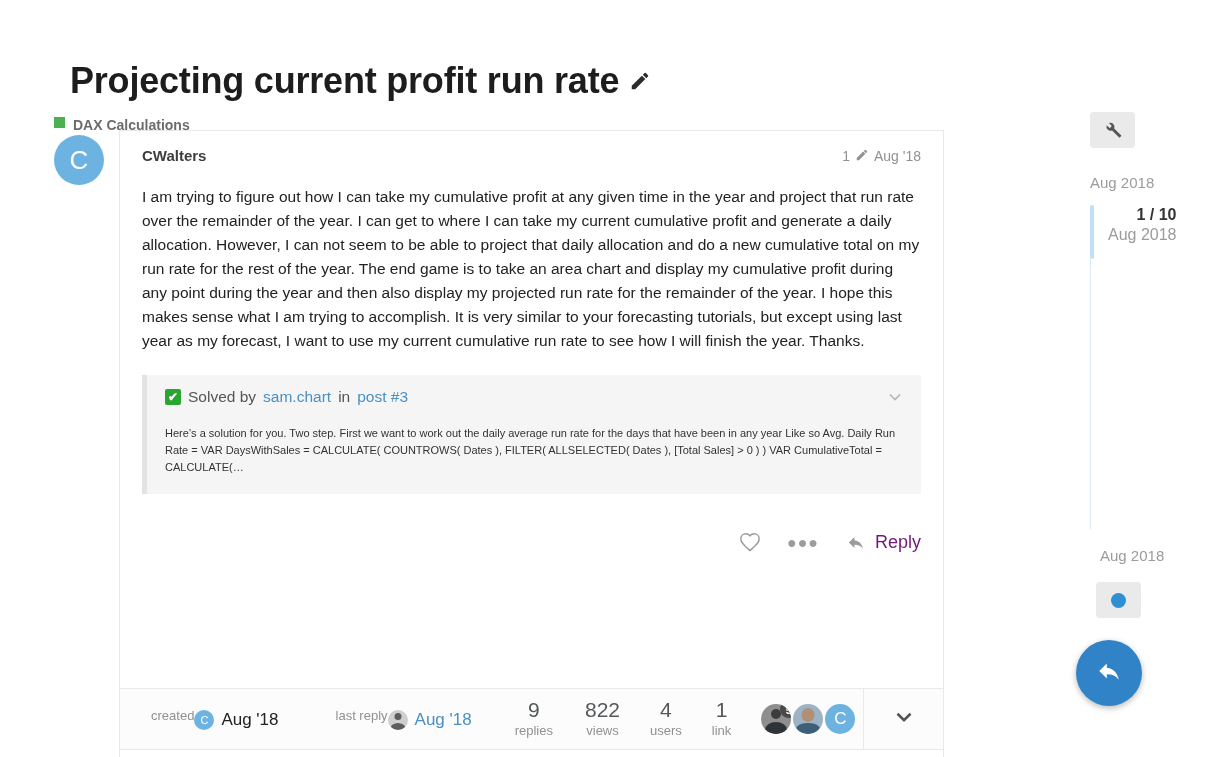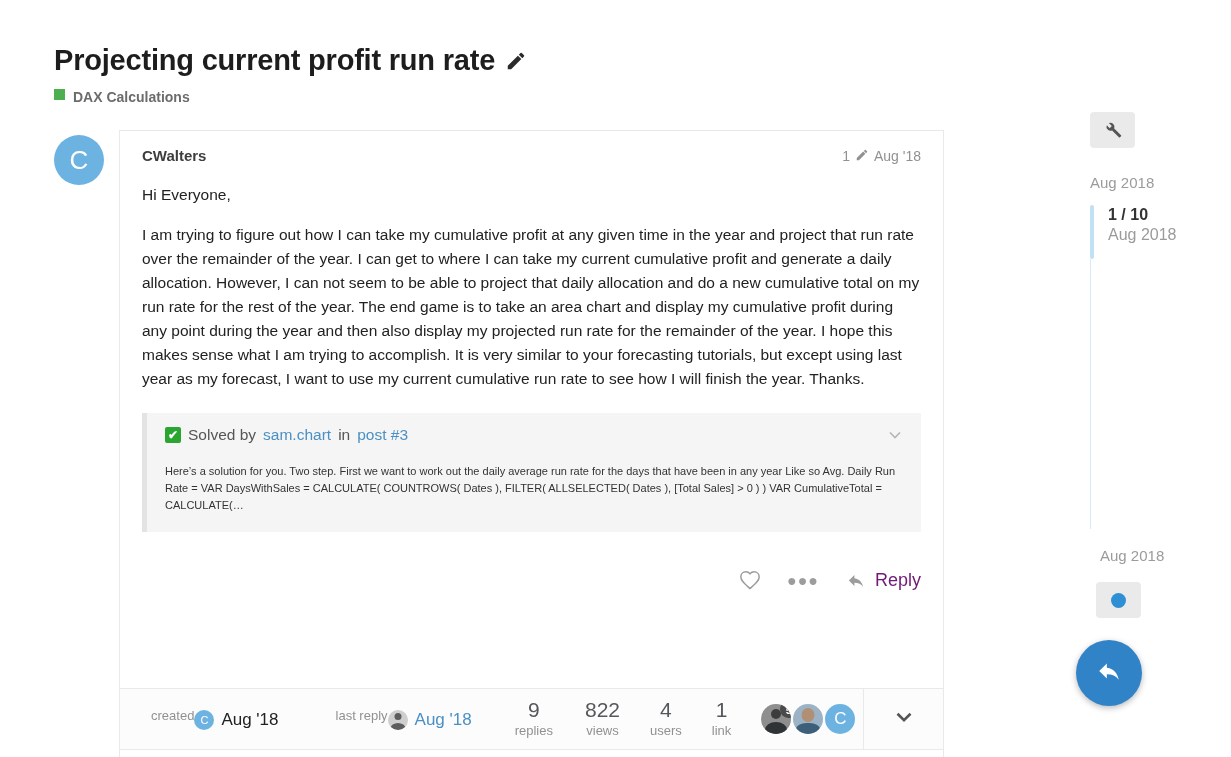--- a/index.html
+++ b/index.html
@@ -9,24 +9,24 @@
     background: #ffffff;
     font-family: "Liberation Sans", sans-serif;
     color: #222222;
     overflow: hidden;
   }
   .page { position: relative; width: 1231px; height: 757px; }
 
   
   .title-wrap { position: absolute; left: 54px; top: 44px; width: 900px; }
   .topic-title {
-    font-size: 29px; font-weight: bold; color: #1d1d1d;
+    font-size: 36px; font-weight: bold; color: #1d1d1d;
     letter-spacing: -0.2px; line-height: 1.15;
     display: flex; align-items: center; gap: 10px;
-    margin: 0;
+    margin: 16px;
   }
   .edit-pencil { display: inline-flex; align-items: center; color: #2b2b2b; }
   .category-row {
     margin-top: 12px; display: flex; gap: 8px;
     font-size: 14px; font-weight: bold; color: #6c6c6c;
   }
   .cat-square { width: 11px; height: 11px; background: #4caf50; display: inline-block; }
 
   
   .post-row { position: absolute; left: 54px; top: 130px; width: 890px; display: flex; }
@@ -169,21 +169,21 @@
   }
   .tl-top-date { margin-top: 26px; font-size: 15px; color: #9b9b9b; }
   .tl-scrubber { margin-top: 14px; display: flex; }
   .tl-bar { width: 4px; background: #bfe0f5; height: 54px; border-radius: 2px; }
   .tl-bar-tail {
     position: absolute; left: 0px; top: 54px; width: 1px; height: 270px;
     background: #d8eaf7;
   }
   .tl-scrub-inner { position: relative; }
   .tl-labels { margin-left: 14px; }
-  .tl-pos { font-size: 16px; font-weight: bold; color: #333333; line-height: 1.25; }
+  .tl-pos { font-size: 16px; font-weight: bold; color: #333333; line-height: 1.25; text-align: right; }
   .tl-pos-date { font-size: 16px; color: #9b9b9b; line-height: 1.25; }
   .tl-bottom-date { position: absolute; left: 10px; top: 435px; font-size: 15px; color: #9b9b9b; }
   .tl-dot-btn {
     position: absolute; left: 6px; top: 470px;
     width: 45px; height: 36px; background: #eaeaea; border-radius: 4px;
     display: flex; align-items: center; justify-content: center;
   }
   .tl-dot { width: 15px; height: 15px; border-radius: 50%; background: #2f8fd4; }
 
   .fab {
@@ -227,21 +227,20 @@
           <span>
             <svg width="14" height="14" viewBox="0 0 24 24" fill="currentColor">
               <path d="M3 17.25V21h3.75L17.81 9.94l-3.75-3.75L3 17.25zM20.71 7.04a1 1 0 000-1.41l-2.34-2.34a1 1 0 00-1.41 0l-1.83 1.83 3.75 3.75 1.83-1.83z"></path>
             </svg>
           </span>
           <span>Aug '18</span>
         </span>
       </div>
 
       <div class="post-body">
-        <p class="first">Hi Everyone,</p>
         <p>I am trying to figure out how I can take my cumulative profit at any given time in the year and project that run rate over the remainder of the year. I can get to where I can take my current cumulative profit and generate a daily allocation. However, I can not seem to be able to project that daily allocation and do a new cumulative total on my run rate for the rest of the year. The end game is to take an area chart and display my cumulative profit during any point during the year and then also display my projected run rate for the remainder of the year. I hope this makes sense what I am trying to accomplish. It is very similar to your forecasting tutorials, but except using last year as my forecast, I want to use my current cumulative run rate to see how I will finish the year. Thanks.</p>
 
         <div class="solved-box">
           <div class="solved-head">
             <span class="check-box-icon">✔</span>
             <span>Solved by</span>
             <span class="solved-link">sam.chart</span>
             <span>in</span>
             <span class="solved-link">post #3</span>
             <span class="solved-chevron">

